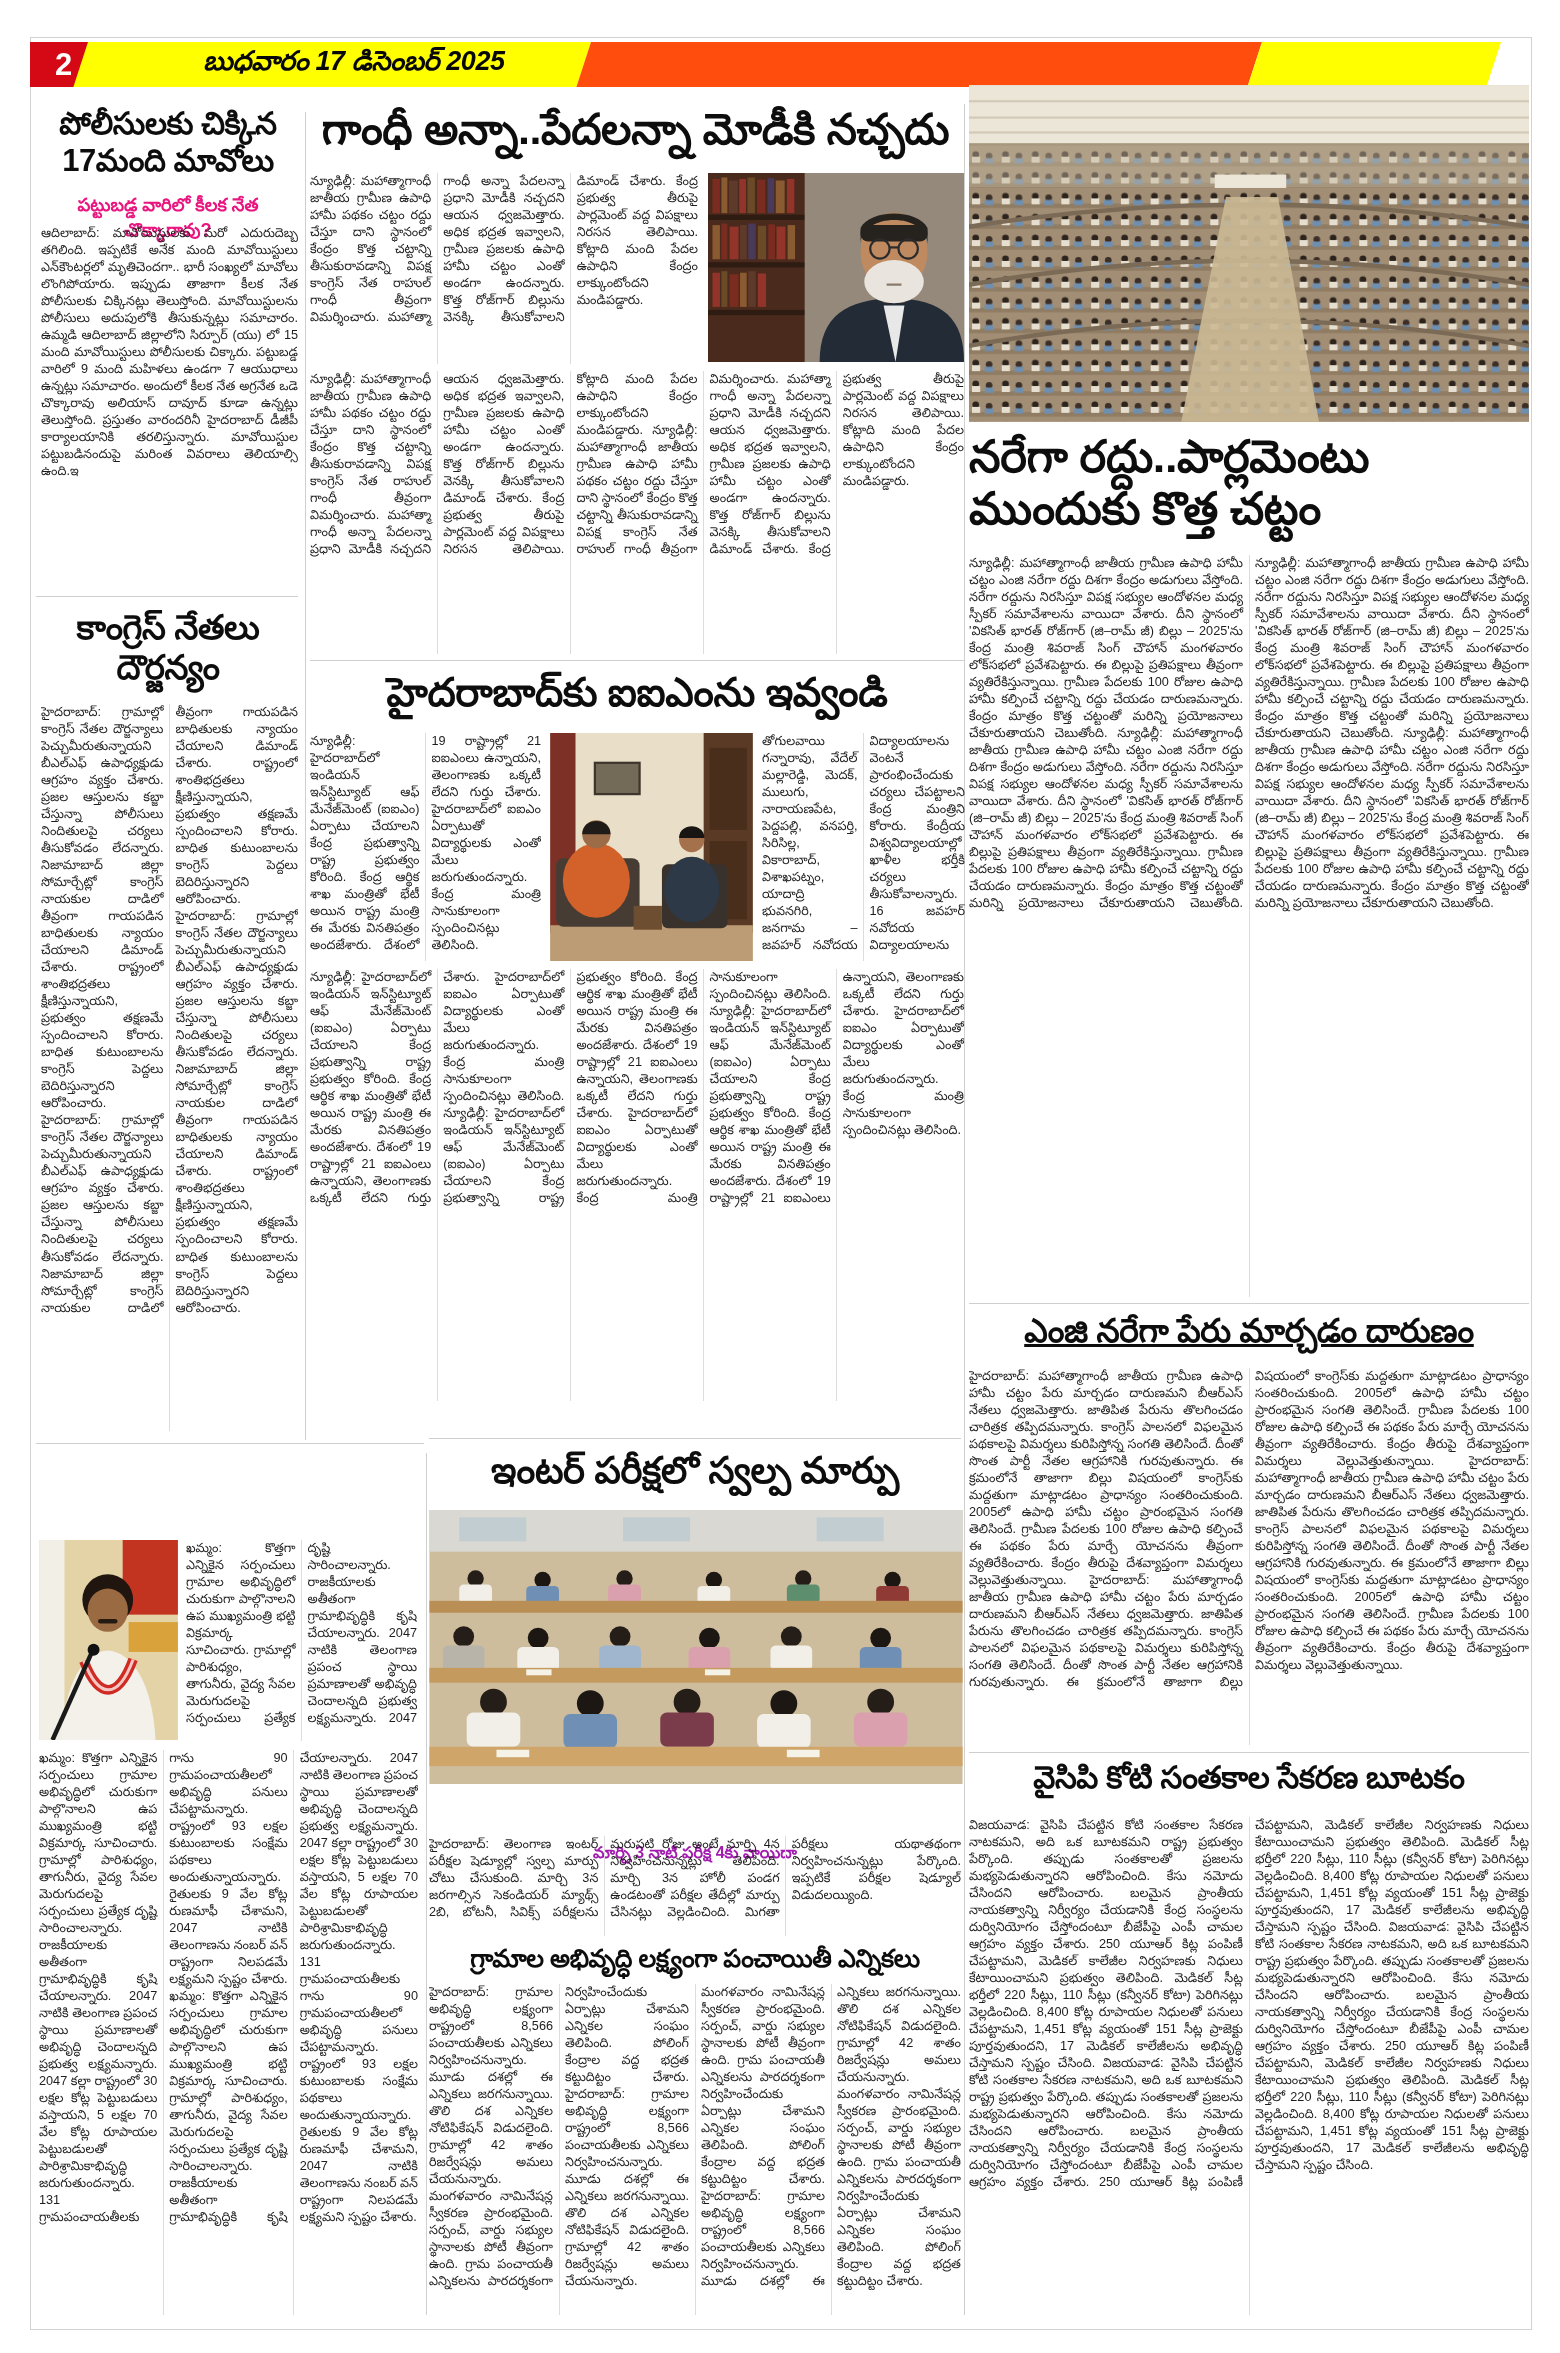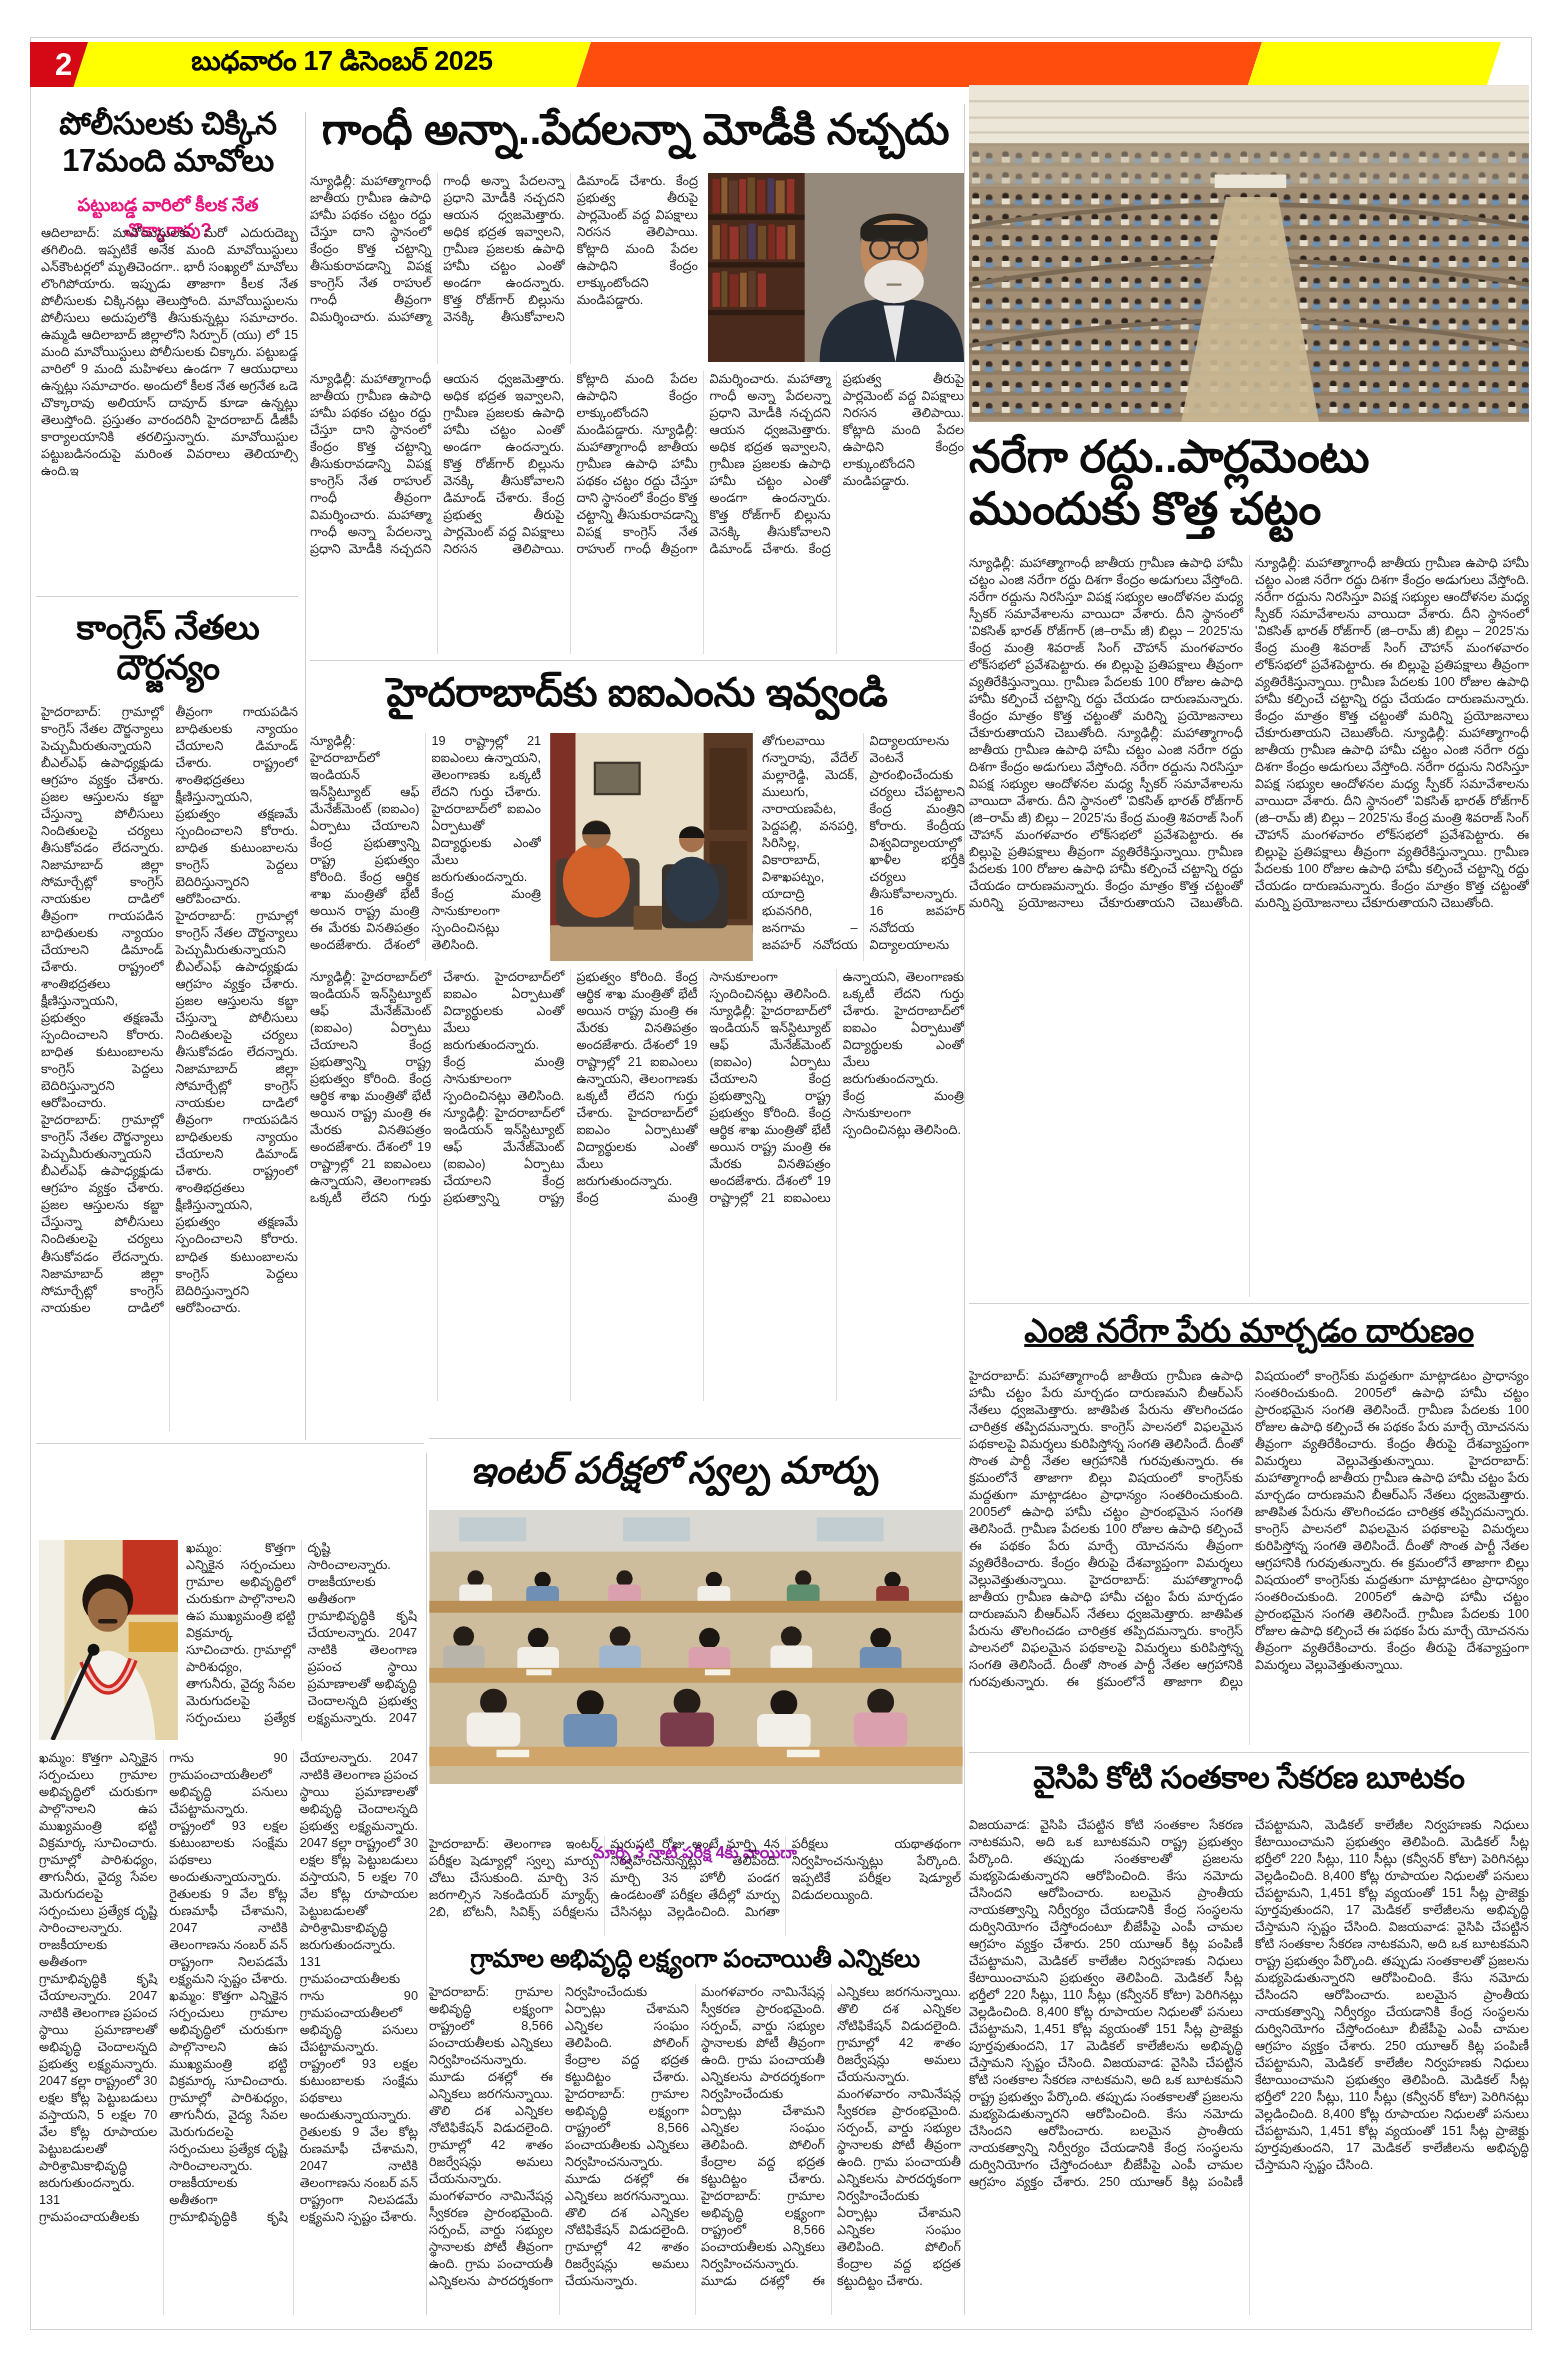--- a/index.html
+++ b/index.html
@@ -27,21 +27,21 @@
   <div class="abs frame" style="left:30px;top:37px;width:1500px;height:2291px;"></div>
 
   <div class="abs bar-red" style="left:30px;top:42px;width:67px;height:45px;">
     <span>2</span>
   </div>
   <div class="abs bar-skew" style="left:88px;top:42px;width:1413px;">
     <div style="width:503px;height:45px;background:#ffff00;"></div>
     <div style="width:671px;height:45px;background:#ff4d0e;"></div>
     <div style="width:239px;height:45px;background:#ffff00;"></div>
   </div>
-  <div class="abs bar-date" style="left:100px;top:42px;width:484px;height:45px;">బుధవారం 17 డిసెంబర్ 2025</div>
+  <div class="abs bar-date" style="left:112px;top:42px;width:484px;height:45px;font-style:italic;">బుధవారం 17 డిసెంబర్ 2025</div>
 
   <div class="abs vrule" style="left:305px;top:112px;height:1328px;"></div>
   <div class="abs vrule" style="left:426px;top:1453px;height:862px;"></div>
   <div class="abs vrule" style="left:964px;top:104px;height:2211px;"></div>
 
   <div class="abs headline" style="left:37px;top:106px;width:262px;font-size:31px;">పోలీసులకు చిక్కిన 17మంది మావోలు</div>
   <div class="abs subhead" style="left:37px;top:195px;width:262px;font-size:18px;color:#e91680;">పట్టుబడ్డ వారిలో కీలక నేత చొక్కారావు?</div>
   <div class="abs story-body" style="left:41px;top:225px;width:257px;height:365px;">ఆదిలాబాద్: మావోయిస్టులకు మరో ఎదురుదెబ్బ తగిలింది. ఇప్పటికే అనేక మంది మావోయిస్టులు ఎన్‌కౌంటర్లలో మృతిచెందగా.. భారీ సంఖ్యలో మావోలు లొంగిపోయారు. ఇప్పుడు తాజాగా కీలక నేత పోలీసులకు చిక్కినట్లు తెలుస్తోంది. మావోయిస్టులను పోలీసులు అదుపులోకి తీసుకున్నట్లు సమాచారం. ఉమ్మడి ఆదిలాబాద్ జిల్లాలోని సిర్పూర్ (యు) లో 15 మంది మావోయిస్టులు పోలీసులకు చిక్కారు. పట్టుబడ్డ వారిలో 9 మంది మహిళలు ఉండగా 7 ఆయుధాలు ఉన్నట్లు సమాచారం. అందులో కీలక నేత అగ్రనేత ఒడె చొక్కారావు అలియాస్ దావూద్ కూడా ఉన్నట్లు తెలుస్తోంది. ప్రస్తుతం వారందరినీ హైదరాబాద్ డీజీపీ కార్యాలయానికి తరలిస్తున్నారు. మావోయిస్టుల పట్టుబడినందుపై మరింత వివరాలు తెలియాల్సి ఉంది.ఇ</div>
 
   <div class="abs hrule" style="left:36px;top:596px;width:262px;"></div>
@@ -136,21 +136,21 @@
     <ellipse cx="190" cy="210" rx="37" ry="44" fill="#2d3947"></ellipse>
     <circle cx="190" cy="143" r="17" fill="#a5714d"></circle>
     <path d="M173,141 C173,120 207,120 207,141 Z" fill="#181512"></path>
     <rect x="112" y="232" width="38" height="32" fill="#6e4e30"></rect>
   </svg>
   <div class="abs story-body" style="left:310px;top:733px;width:231px;height:228px;column-count:2;">న్యూఢిల్లీ: హైదరాబాద్‌లో ఇండియన్ ఇన్‌స్టిట్యూట్ ఆఫ్ మేనేజ్‌మెంట్ (ఐఐఎం) ఏర్పాటు చేయాలని కేంద్ర ప్రభుత్వాన్ని రాష్ట్ర ప్రభుత్వం కోరింది. కేంద్ర ఆర్థిక శాఖ మంత్రితో భేటీ అయిన రాష్ట్ర మంత్రి ఈ మేరకు వినతిపత్రం అందజేశారు. దేశంలో 19 రాష్ట్రాల్లో 21 ఐఐఎంలు ఉన్నాయని, తెలంగాణకు ఒక్కటీ లేదని గుర్తు చేశారు. హైదరాబాద్‌లో ఐఐఎం ఏర్పాటుతో విద్యార్థులకు ఎంతో మేలు జరుగుతుందన్నారు. కేంద్ర మంత్రి సానుకూలంగా స్పందించినట్లు తెలిసింది.</div>
   <div class="abs story-body" style="left:762px;top:733px;width:203px;height:228px;column-count:2;">తోగులవాయి గన్నారావు, వేదేల్ మల్లారెడ్డి, మెదక్, ములుగు, నారాయణపేట, పెద్దపల్లి, వనపర్తి, సిరిసిల్ల, వికారాబాద్, విశాఖపట్నం, యాదాద్రి భువనగిరి, జనగామ – జవహర్ నవోదయ విద్యాలయాలను వెంటనే ప్రారంభించేందుకు చర్యలు చేపట్టాలని కేంద్ర మంత్రిని కోరారు. కేంద్రీయ విశ్వవిద్యాలయాల్లో ఖాళీల భర్తీకి చర్యలు తీసుకోవాలన్నారు. 16 జవహర్ నవోదయ విద్యాలయాలను మంజూరు చేయాలని కోరారు.</div>
   <div class="abs story-body" style="left:310px;top:969px;width:654px;height:432px;column-count:5;">న్యూఢిల్లీ: హైదరాబాద్‌లో ఇండియన్ ఇన్‌స్టిట్యూట్ ఆఫ్ మేనేజ్‌మెంట్ (ఐఐఎం) ఏర్పాటు చేయాలని కేంద్ర ప్రభుత్వాన్ని రాష్ట్ర ప్రభుత్వం కోరింది. కేంద్ర ఆర్థిక శాఖ మంత్రితో భేటీ అయిన రాష్ట్ర మంత్రి ఈ మేరకు వినతిపత్రం అందజేశారు. దేశంలో 19 రాష్ట్రాల్లో 21 ఐఐఎంలు ఉన్నాయని, తెలంగాణకు ఒక్కటీ లేదని గుర్తు చేశారు. హైదరాబాద్‌లో ఐఐఎం ఏర్పాటుతో విద్యార్థులకు ఎంతో మేలు జరుగుతుందన్నారు. కేంద్ర మంత్రి సానుకూలంగా స్పందించినట్లు తెలిసింది. న్యూఢిల్లీ: హైదరాబాద్‌లో ఇండియన్ ఇన్‌స్టిట్యూట్ ఆఫ్ మేనేజ్‌మెంట్ (ఐఐఎం) ఏర్పాటు చేయాలని కేంద్ర ప్రభుత్వాన్ని రాష్ట్ర ప్రభుత్వం కోరింది. కేంద్ర ఆర్థిక శాఖ మంత్రితో భేటీ అయిన రాష్ట్ర మంత్రి ఈ మేరకు వినతిపత్రం అందజేశారు. దేశంలో 19 రాష్ట్రాల్లో 21 ఐఐఎంలు ఉన్నాయని, తెలంగాణకు ఒక్కటీ లేదని గుర్తు చేశారు. హైదరాబాద్‌లో ఐఐఎం ఏర్పాటుతో విద్యార్థులకు ఎంతో మేలు జరుగుతుందన్నారు. కేంద్ర మంత్రి సానుకూలంగా స్పందించినట్లు తెలిసింది. న్యూఢిల్లీ: హైదరాబాద్‌లో ఇండియన్ ఇన్‌స్టిట్యూట్ ఆఫ్ మేనేజ్‌మెంట్ (ఐఐఎం) ఏర్పాటు చేయాలని కేంద్ర ప్రభుత్వాన్ని రాష్ట్ర ప్రభుత్వం కోరింది. కేంద్ర ఆర్థిక శాఖ మంత్రితో భేటీ అయిన రాష్ట్ర మంత్రి ఈ మేరకు వినతిపత్రం అందజేశారు. దేశంలో 19 రాష్ట్రాల్లో 21 ఐఐఎంలు ఉన్నాయని, తెలంగాణకు ఒక్కటీ లేదని గుర్తు చేశారు. హైదరాబాద్‌లో ఐఐఎం ఏర్పాటుతో విద్యార్థులకు ఎంతో మేలు జరుగుతుందన్నారు. కేంద్ర మంత్రి సానుకూలంగా స్పందించినట్లు తెలిసింది.</div>
 
   <div class="abs hrule" style="left:429px;top:1438px;width:532px;"></div>
-  <div class="abs headline" style="left:408px;top:1449px;width:532px;font-size:37px;font-style:italic;">ఇంటర్ పరీక్షలో స్వల్ప మార్పు</div>
+  <div class="abs headline" style="left:429px;top:1449px;width:532px;font-size:37px;">ఇంటర్ పరీక్షలో స్వల్ప మార్పు</div>
   <svg class="abs photo" style="left:429px;top:1510px;" width="534" height="274" viewBox="0 0 716 368">
     <rect width="716" height="368" fill="#cdbd9d"></rect>
     <rect x="0" y="0" width="716" height="56" fill="#d9d8d2"></rect>
     <rect x="40" y="10" width="90" height="32" fill="#c2cdd2"></rect>
     <rect x="260" y="10" width="90" height="32" fill="#c2cdd2"></rect>
     <rect x="520" y="10" width="90" height="32" fill="#c2cdd2"></rect>
 
     <g>
       <circle cx="62" cy="92" r="11" fill="#241d18"></circle>
         <rect x="40" y="100" width="44" height="26" rx="6" fill="#f1efe8"></rect>

